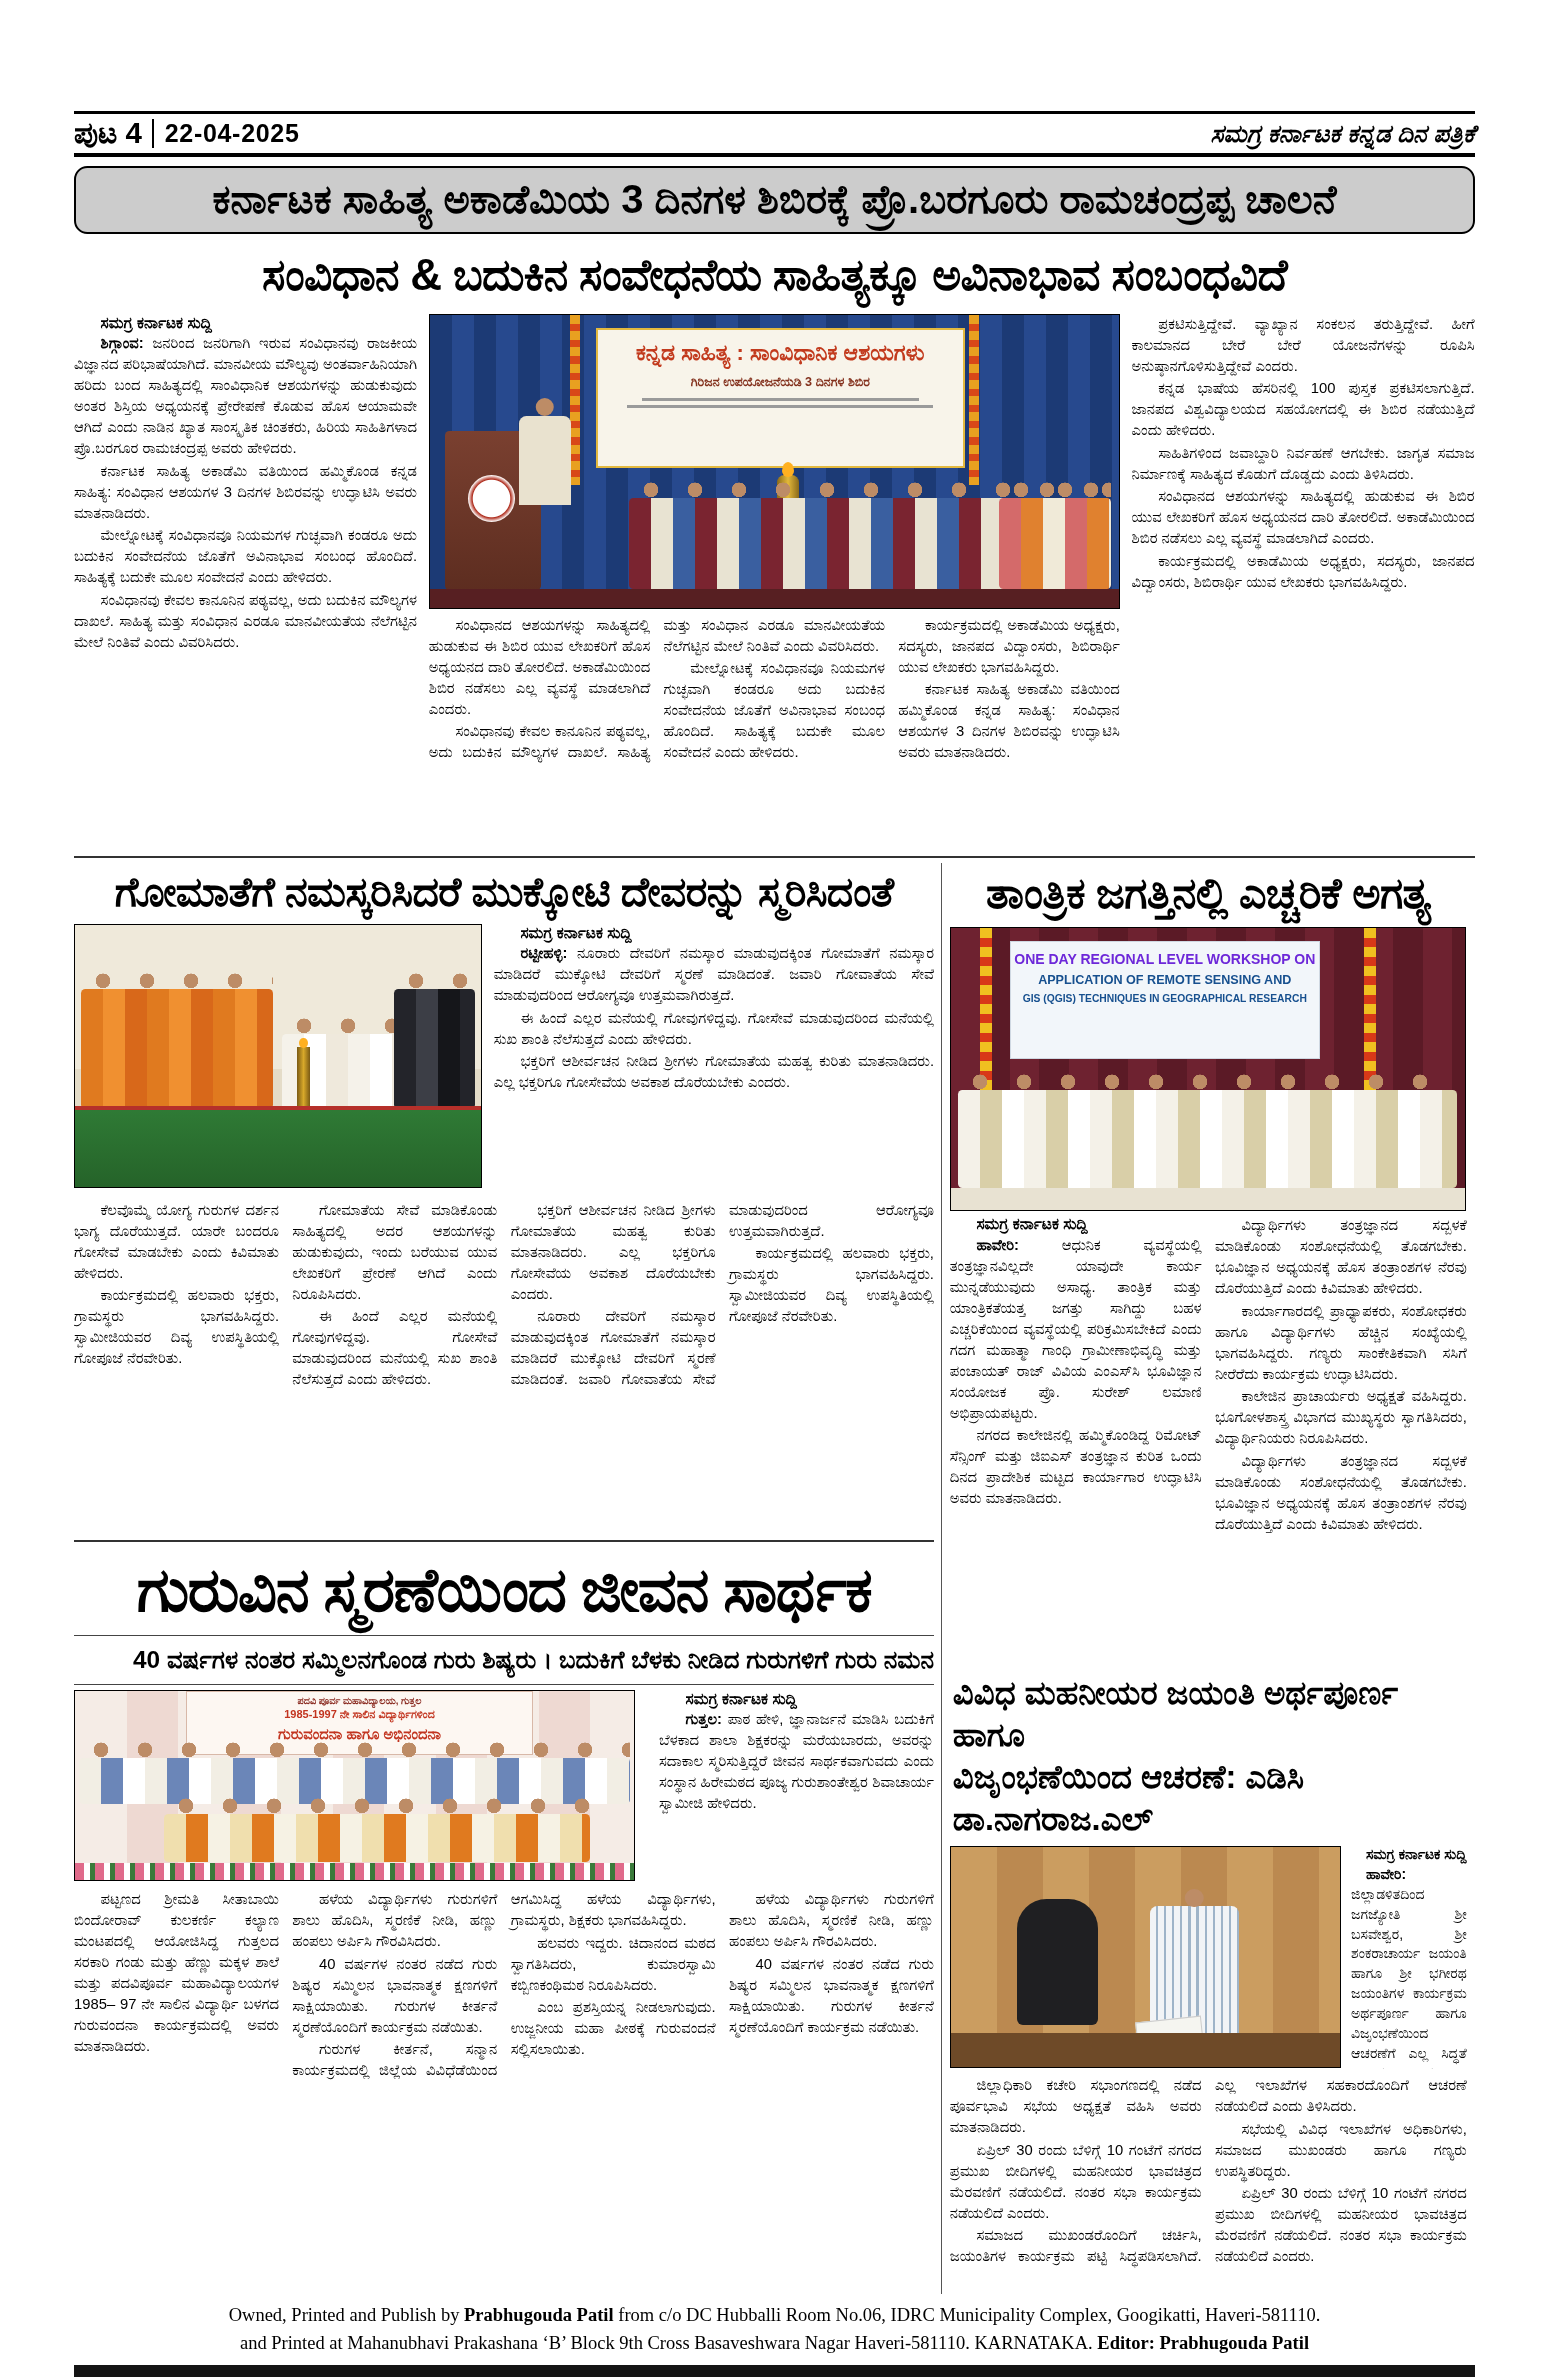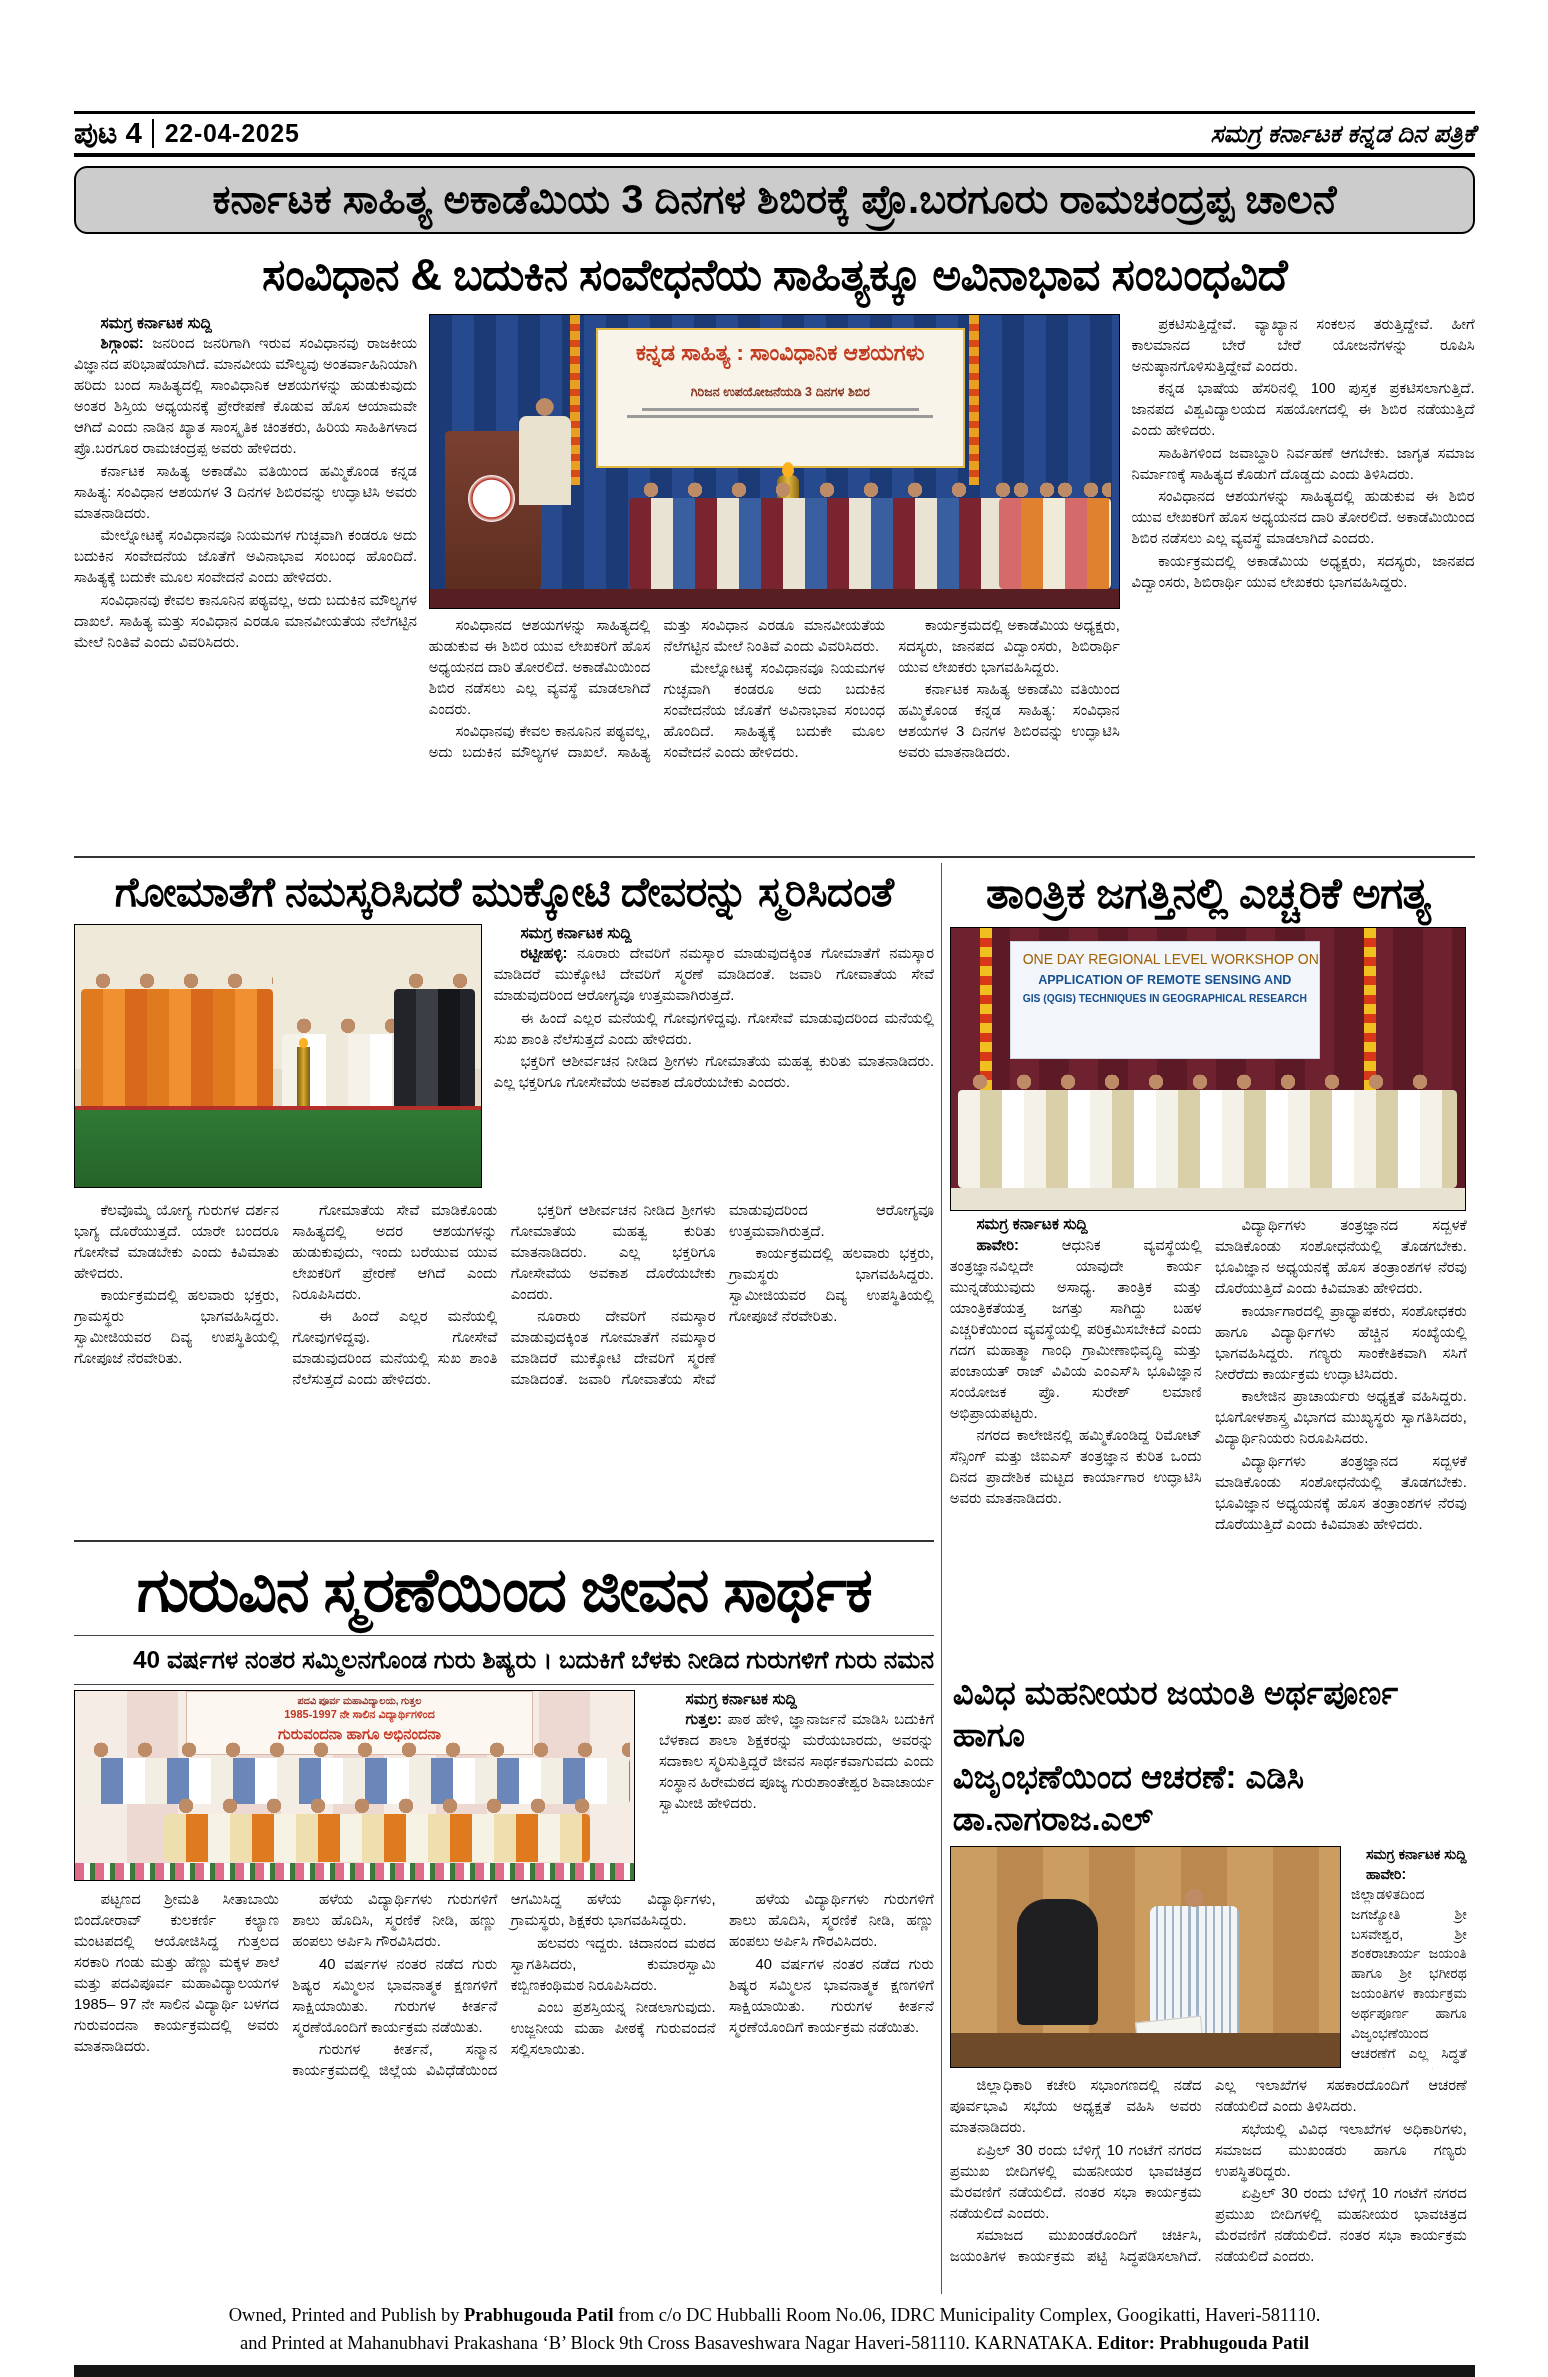--- a/index.html
+++ b/index.html
@@ -79,21 +79,21 @@
     background:repeating-linear-gradient(90deg, var(--a) 0 22px, var(--b) 22px 44px, var(--c) 44px 66px);
     border-radius:4.4px;
   }
 
   
   .photo1 { width:691px; height:295px;
     background:repeating-linear-gradient(90deg,#1c3a75 0 22px,#27498e 22px 44px); }
   .p1-banner { position:absolute; left:166px; top:13.3px; width:369px; height:140px;
     background:#f8f4ea; border:2.2px solid #e3b93f; text-align:center; padding-top:10.3px; }
   .p1-title { color:#c23a1d; font-weight:bold; font-size:22px; }
-  .p1-sub { color:#83301c; font-size:12.6px; margin-top:19px; font-weight:bold; }
+  .p1-sub { color:#83301c; font-size:12.6px; margin-top:9px; font-weight:bold; }
   .p1-bar { height:3px; background:#9a9a9a; margin:7.4px 44px 0 44px; }
   .p1-garland { position:absolute; top:0; width:10.3px; height:170px;
     background:repeating-linear-gradient(#e8a020 0 8.9px,#d84818 8.9px 16.2px); }
   .p1-lamp { position:absolute; left:347px; bottom:29.5px; width:22px; height:103px; border-radius:7.4px;
     background:linear-gradient(90deg,#8a6a1a,#e3b83a,#8a6a1a); }
   .p1-lamp::before { content:""; position:absolute; top:-13.3px; left:5.2px; width:11.8px; height:14.8px;
     border-radius:50% 50% 50% 50%/60% 60% 40% 40%; background:#ffb020; }
   .p1-podium { position:absolute; left:14.8px; bottom:17.7px; width:96px; height:159px;
     background:linear-gradient(#7a4030,#5d2d20); border-radius:4.4px; }
   .p1-podium::before { content:""; position:absolute; left:23.6px; top:44px; width:47px; height:47px;
@@ -107,21 +107,21 @@
   .p2-lamp { position:absolute; left:222px; bottom:81px; width:13.3px; height:59px;
     background:linear-gradient(90deg,#7a5a14,#d8a92a,#7a5a14); }
   .p2-lamp::before { content:""; position:absolute; top:-8.9px; left:2.2px; width:8.9px; height:10.3px;
     border-radius:50%; background:#ffb020; }
 
   
   .photo3 { width:516px; height:284px;
     background:repeating-linear-gradient(90deg,#6e2230 0 29.5px,#5b1a26 29.5px 59px); }
   .p3-banner { position:absolute; left:59px; top:13.3px; width:310px; height:118px;
     background:#f2f6fa; border:1.5px solid #cfd8e2; text-align:center; padding-top:8.9px; }
-  .p3-l1 { color:#a16207; font-weight:normal; font-size:14px;text-align:right; }
+  .p3-l1 { color:#6d28d9; font-weight:bold; font-size:14px; }
   .p3-l2 { color:#17508f; font-weight:bold; font-size:12.6px; margin-top:5.9px; }
   .p3-l3 { color:#17508f; font-weight:bold; font-size:10.3px; margin-top:6px; }
   .p3-garland { position:absolute; top:0; width:11.8px; height:192px;
     background:repeating-linear-gradient(#f0c020 0 10.3px,#d83818 10.3px 19px); }
 
   
   .photo4 { width:561px; height:191px;
     background:repeating-linear-gradient(90deg,#f5ece6 0 52px,#eeD9d2 52px 103px); }
   .p4-banner { position:absolute; left:111px; top:0; width:347px; height:64px;
     background:#fdf7f2; border:1.5px solid #d8b8a8; text-align:center; padding-top:3px; }

